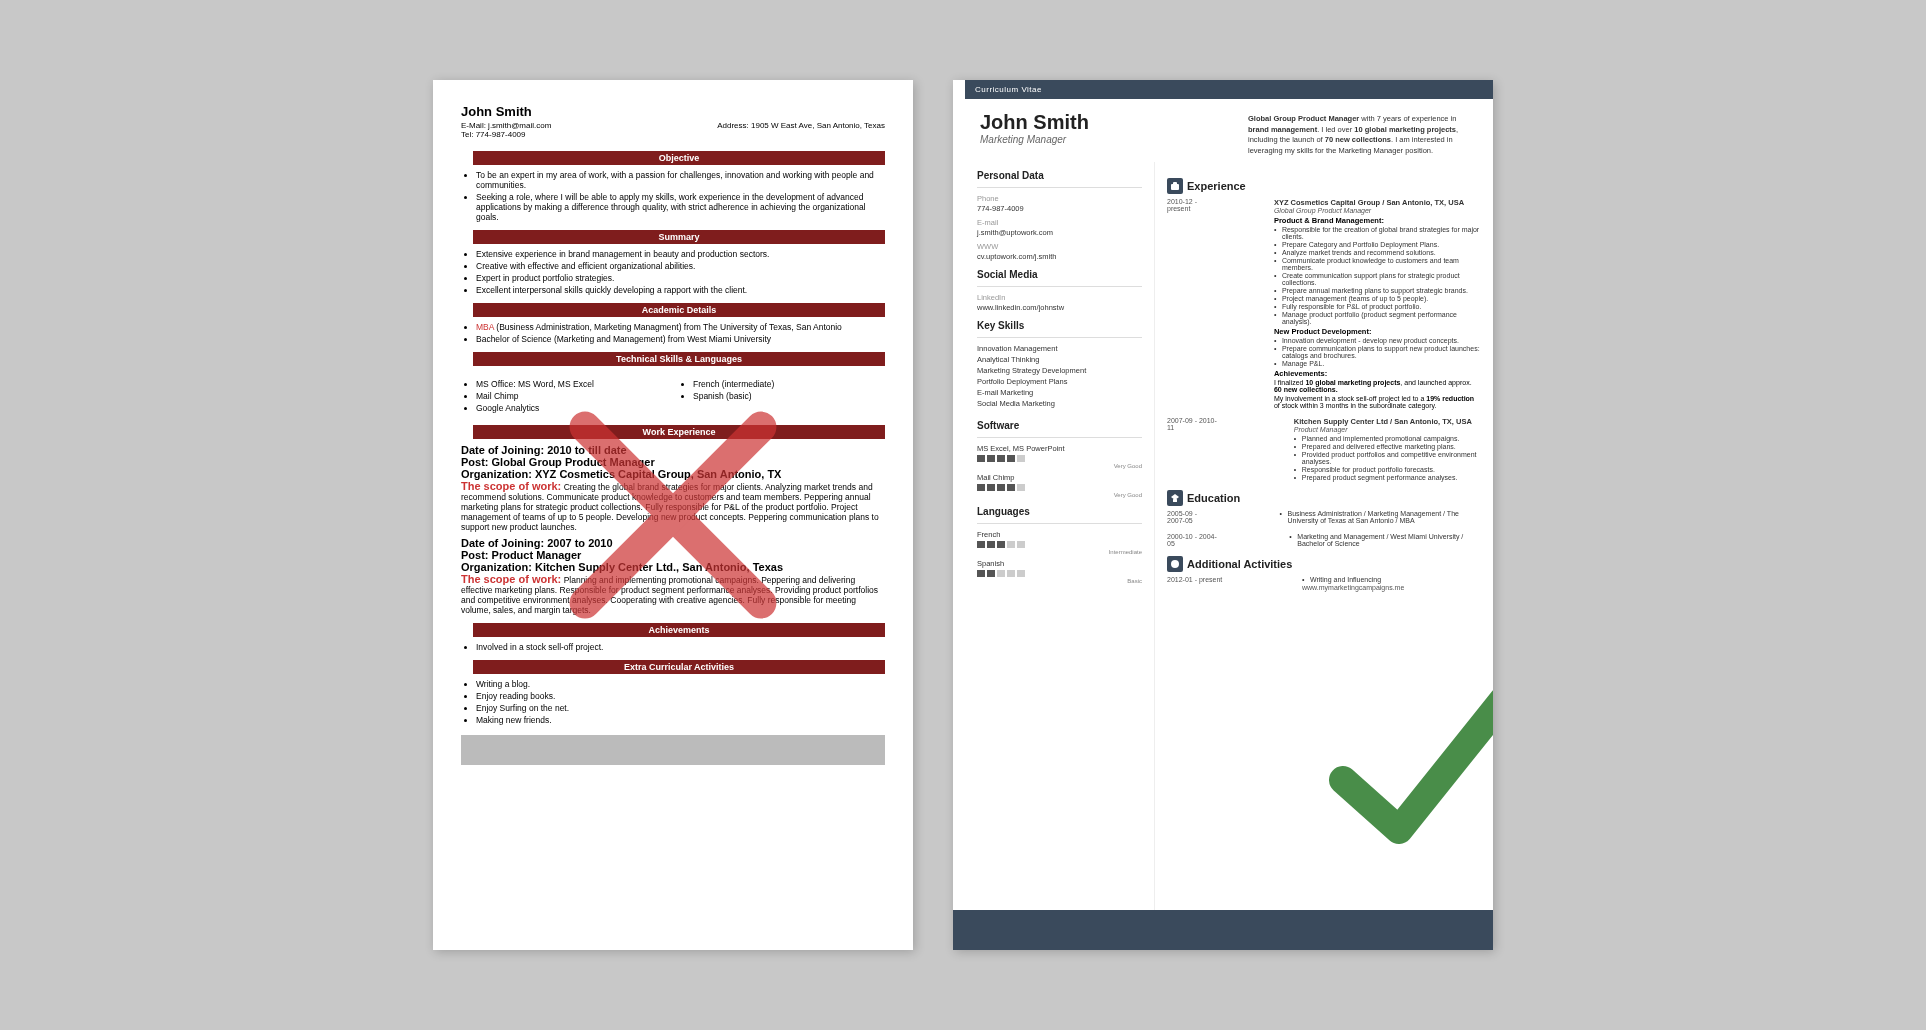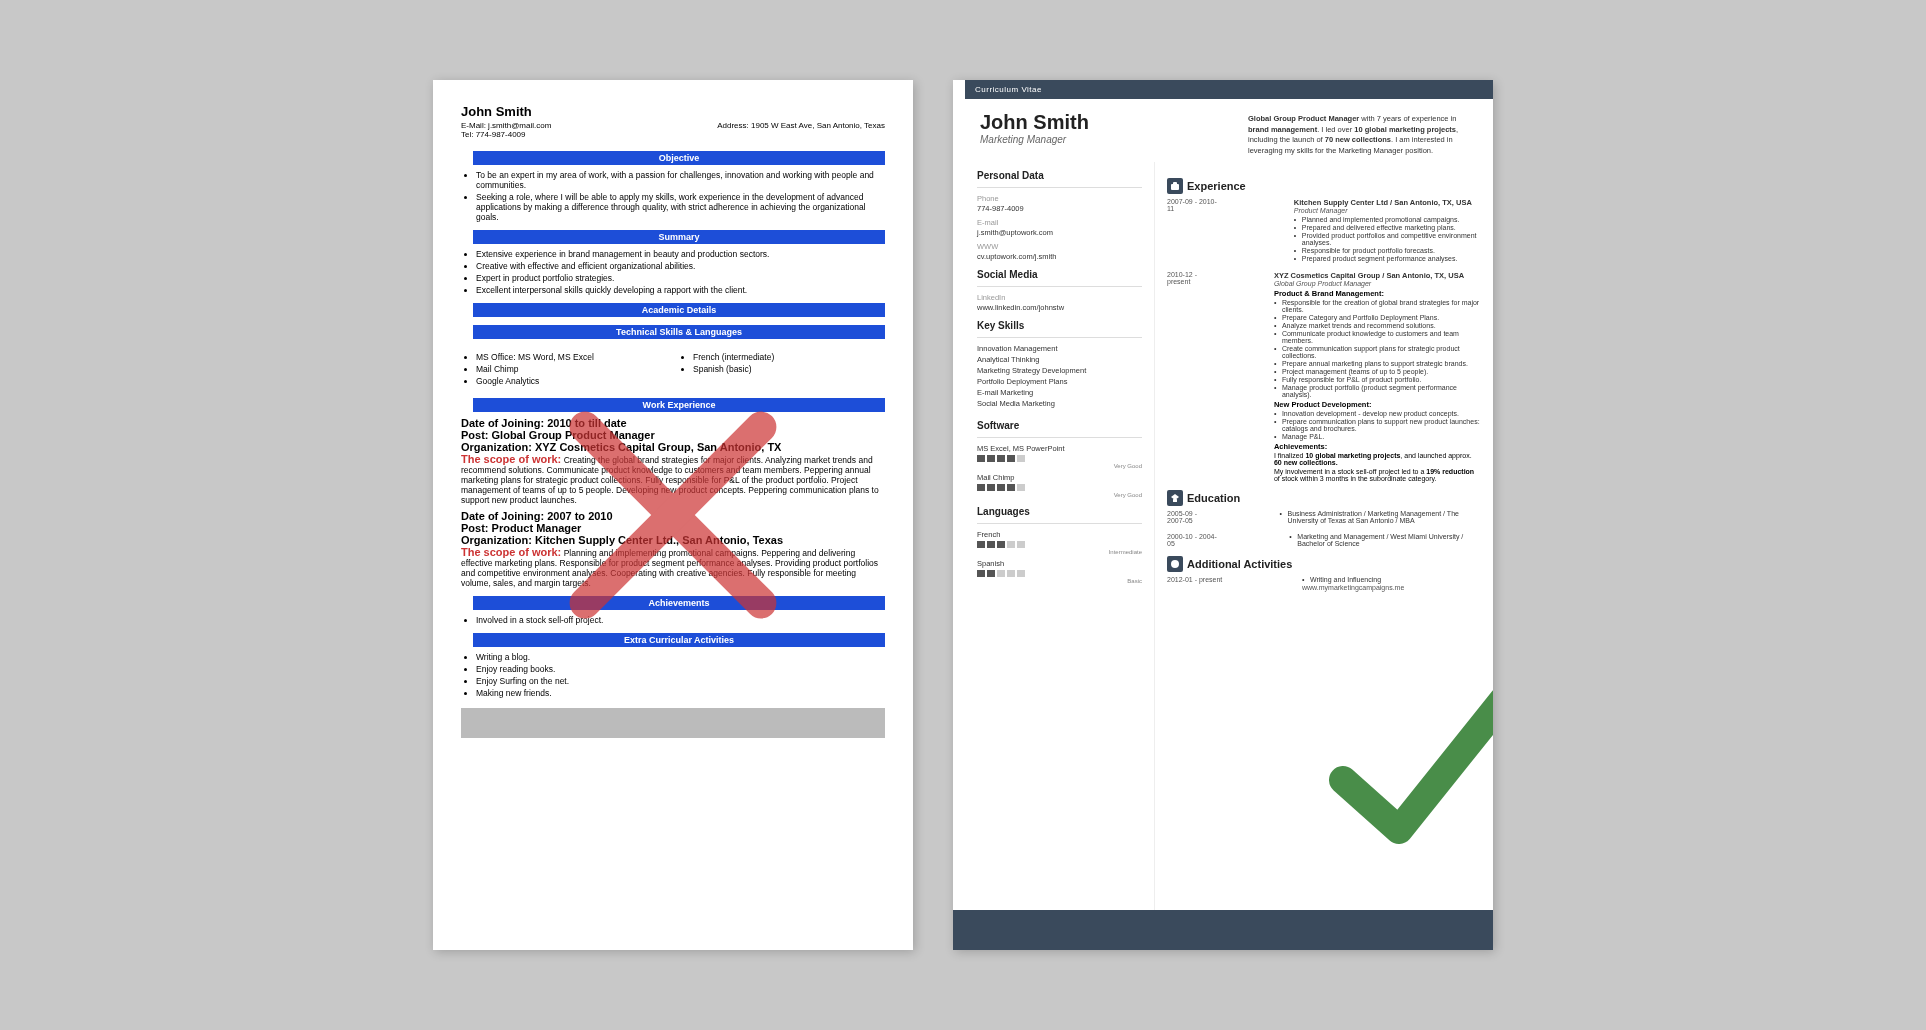--- a/index.html
+++ b/index.html
@@ -37,21 +37,21 @@
       font-size: 8px;
       margin-bottom: 12px;
     }
 
     .resume-left .contact-row {
       display: flex;
       justify-content: space-between;
     }
 
     .section-header-left {
-      background: #1d4ed8;
+      background: #7f1d1d;
       color: white;
       text-align: center;
       padding: 2px 0;
       font-weight: bold;
       font-size: 9px;
       margin: 8px 0 5px 12px;
     }
 
     .resume-left .bullet-list {
       padding-left: 15px;
@@ -316,20 +316,24 @@
 
   <div class="section-header-left">Summary</div>
   <ul class="bullet-list">
     <li>Extensive experience in brand management in beauty and production sectors.</li>
     <li>Creative with effective and efficient organizational abilities.</li>
     <li>Expert in product portfolio strategies.</li>
     <li>Excellent interpersonal skills quickly developing a rapport with the client.</li>
   </ul>
 
   <div class="section-header-left">Academic Details</div>
+  <ul class="bullet-list">
+    <li><span class="red-text">MBA</span> (Business Administration, Marketing Managment) from The University of Texas, San Antonio</li>
+    <li>Bachelor of Science (Marketing and Management) from West Miami University</li>
+  </ul>
 
   <div class="section-header-left">Technical Skills &amp; Languages</div>
   <div class="two-col">
     <div class="col">
       <ul class="bullet-list">
         <li>MS Office: MS Word, MS Excel</li>
         <li>Mail Chimp</li>
         <li>Google Analytics</li>
       </ul>
     </div>
@@ -486,35 +490,20 @@
     <div class="right-col">
 
       <div class="right-title-row">
         <div class="section-divider-icon">
           <svg viewBox="0 0 10 10">
               <rect x="1" y="3" width="8" height="6" rx="1"></rect>
               <rect x="3" y="1" width="4" height="3" rx="1"></rect>
             </svg>
         </div>
         <span style="font-size:11px; font-weight:bold; color:#222;">Experience</span>
-      </div>
-
-      <div class="experience-entry">
-        <div style="display:flex;">
-          <div class="exp-dates">2007-09 - 2010-11</div>
-          <div class="exp-content">
-            <div class="exp-company">Kitchen Supply Center Ltd / San Antonio, TX, USA</div>
-            <div class="exp-role">Product Manager</div>
-            <div class="exp-bullet">Planned and implemented promotional campaigns.</div>
-            <div class="exp-bullet">Prepared and delivered effective marketing plans.</div>
-            <div class="exp-bullet">Provided product portfolios and competitive environment analyses.</div>
-            <div class="exp-bullet">Responsible for product portfolio forecasts.</div>
-            <div class="exp-bullet">Prepared product segment performance analyses.</div>
-          </div>
-        </div>
       </div>
 
       <div class="experience-entry">
         <div style="display:flex;">
           <div class="exp-dates">2010-12 - present</div>
           <div class="exp-content">
             <div class="exp-company">XYZ Cosmetics Capital Group / San Antonio, TX, USA</div>
             <div class="exp-role">Global Group Product Manager</div>
             <div class="exp-subtitle">Product &amp; Brand Management:</div>
             <div class="exp-bullet">Responsible for the creation of global brand strategies for major clients.</div>
@@ -534,20 +523,35 @@
             <div style="font-size:7px; margin-bottom:2px;">
               I finalized <b>10 global marketing projects</b>, and launched approx. <b>60 new collections.</b>
             </div>
             <div style="font-size:7px;">
               My involvement in a stock sell-off project led to a <b>19% reduction</b> of stock within 3 months in the subordinate category.
             </div>
           </div>
         </div>
       </div>
 
+      <div class="experience-entry">
+        <div style="display:flex;">
+          <div class="exp-dates">2007-09 - 2010-11</div>
+          <div class="exp-content">
+            <div class="exp-company">Kitchen Supply Center Ltd / San Antonio, TX, USA</div>
+            <div class="exp-role">Product Manager</div>
+            <div class="exp-bullet">Planned and implemented promotional campaigns.</div>
+            <div class="exp-bullet">Prepared and delivered effective marketing plans.</div>
+            <div class="exp-bullet">Provided product portfolios and competitive environment analyses.</div>
+            <div class="exp-bullet">Responsible for product portfolio forecasts.</div>
+            <div class="exp-bullet">Prepared product segment performance analyses.</div>
+          </div>
+        </div>
+      </div>
+
       <div class="right-title-row">
         <div class="section-divider-icon">
           <svg viewBox="0 0 10 10">
               <polygon points="5,1 9,4 5,7 1,4"></polygon>
               <rect x="3" y="6" width="4" height="3" rx="0.5"></rect>
             </svg>
         </div>
         <span style="font-size:11px; font-weight:bold; color:#222;text-align:center;">Education</span>
       </div>
 

